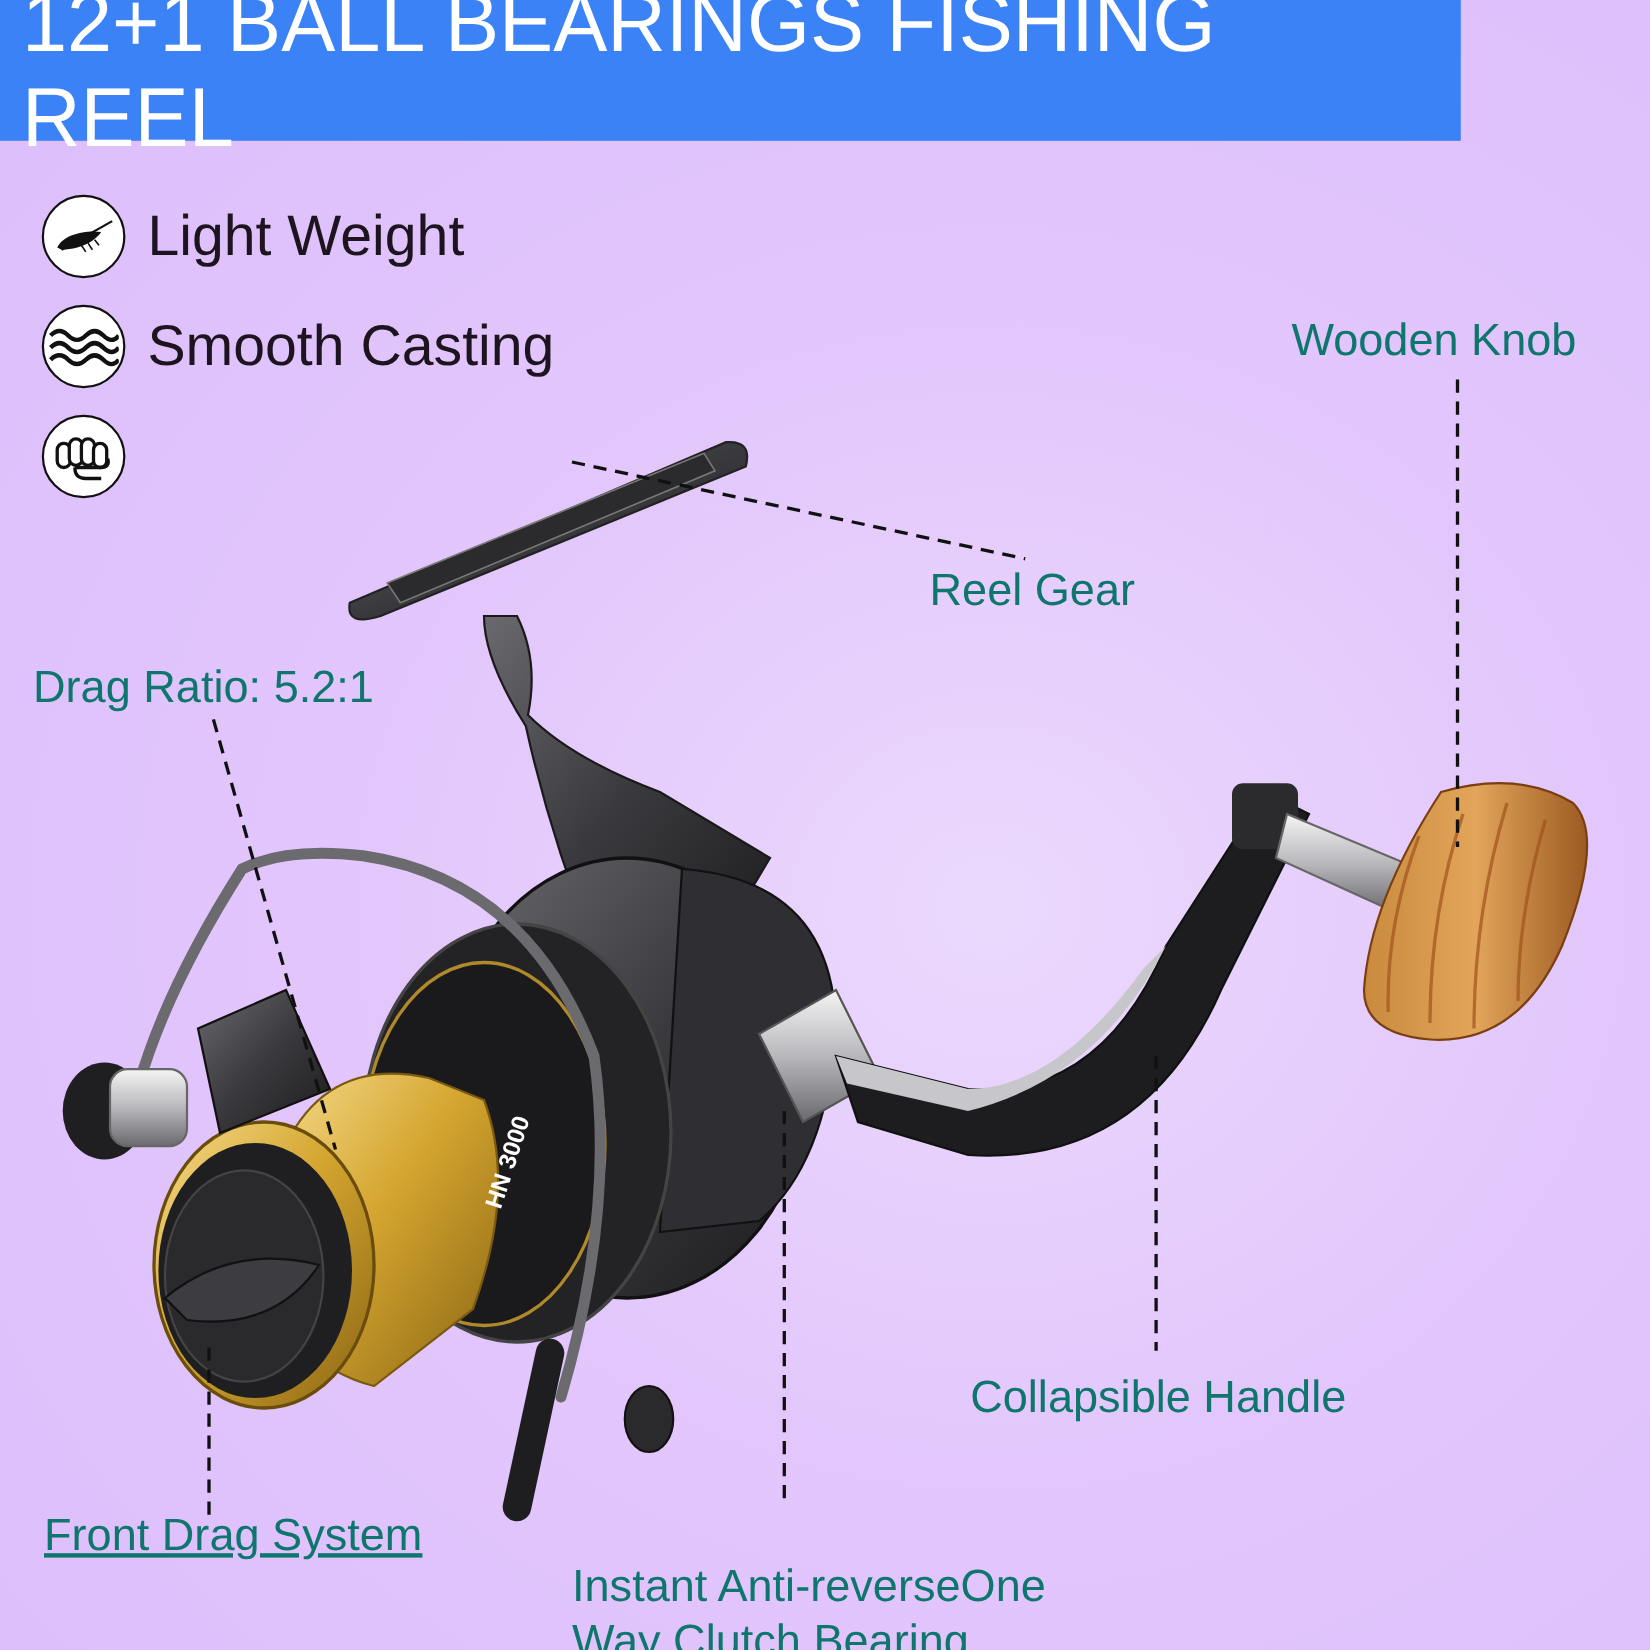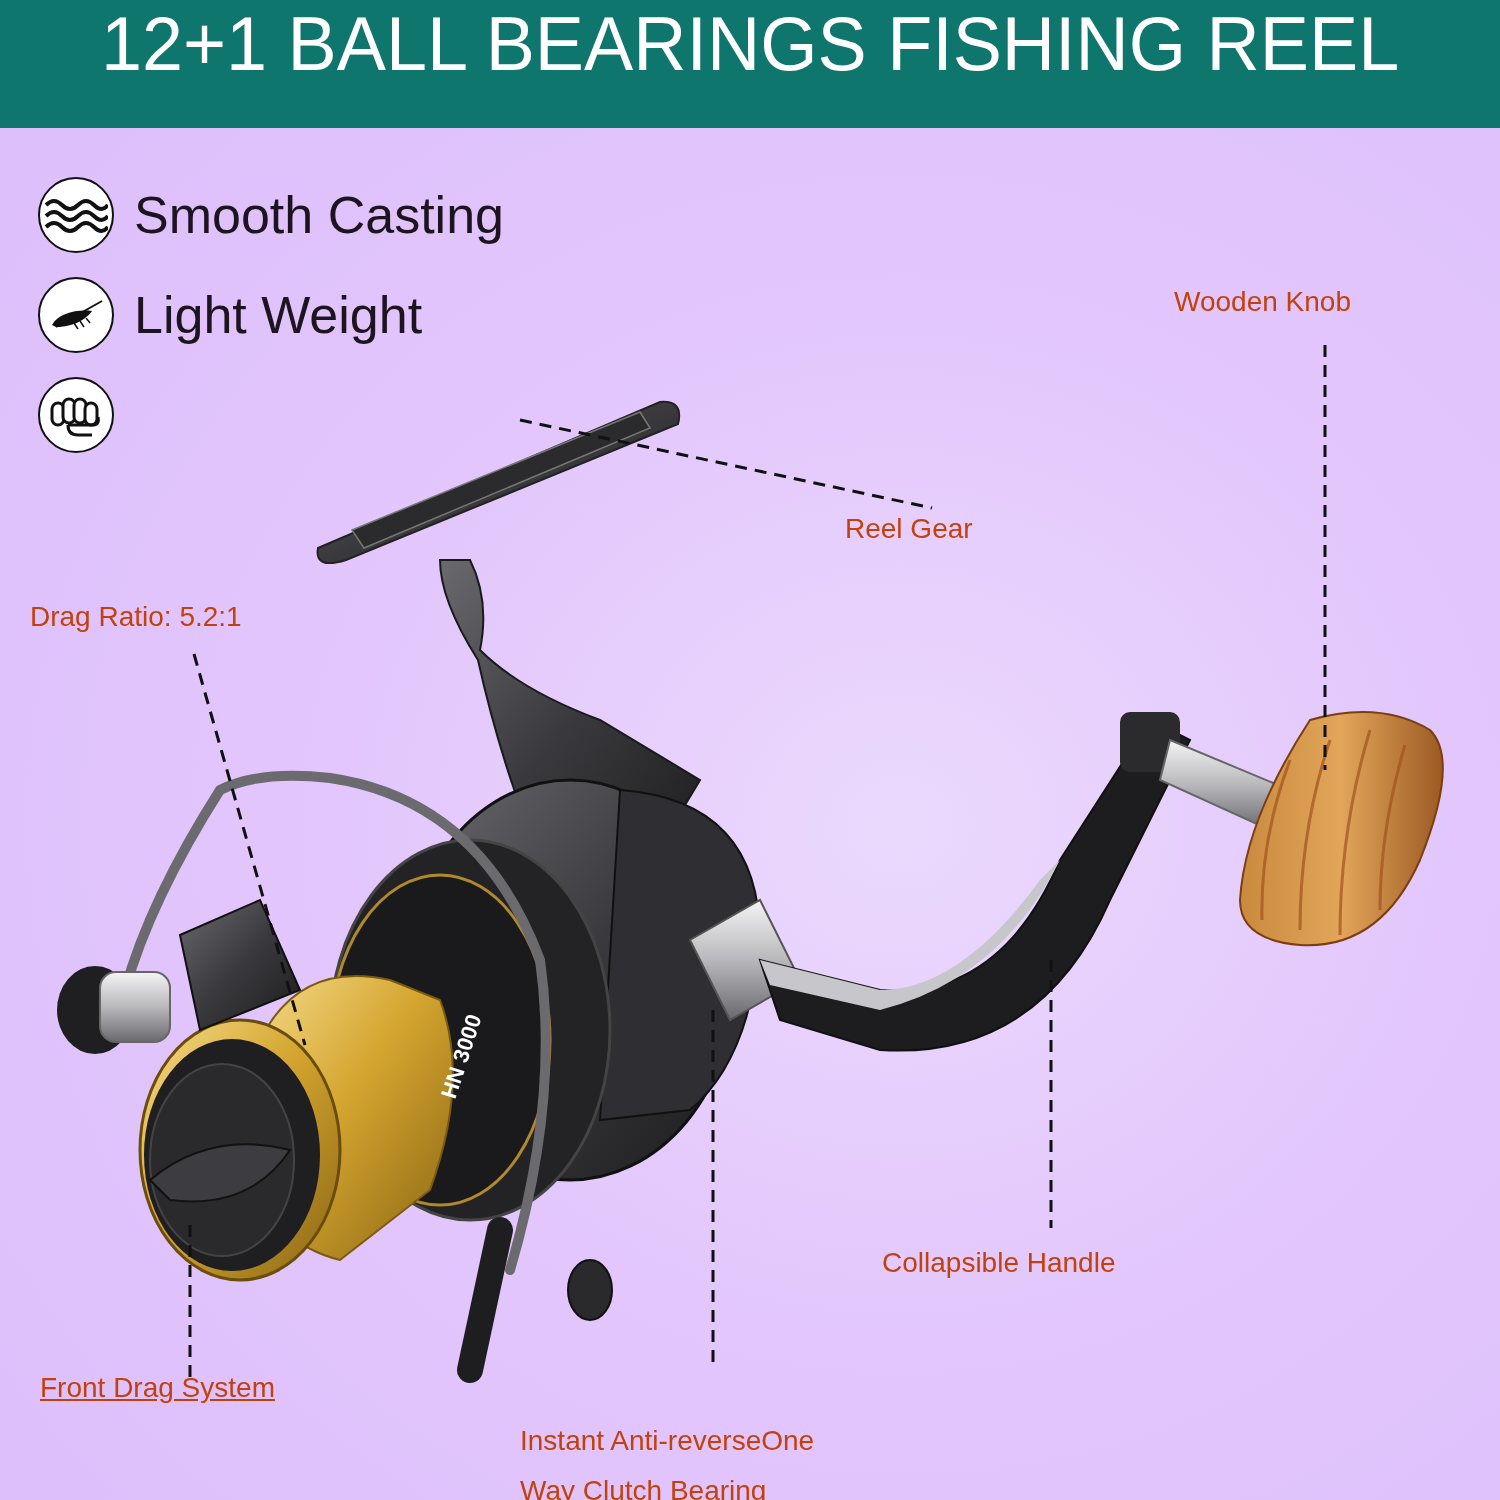--- a/index.html
+++ b/index.html
@@ -2,66 +2,66 @@
 <html><head>
 <meta charset="utf-8">
 <style>
   html, body { margin:0; padding:0; }
   body {
     width:1500px; height:1500px; position:relative; overflow:hidden;
     font-family:"Liberation Sans", sans-serif;
     background: radial-gradient(ellipse at 60% 55%, #ebd9fd 0%, #e2c6fc 45%, #dcbefb 100%);
   }
   .header {
-    position:absolute; left:0; top:0; width:1500px; height:128px;
-    background:#0f766e;
-    display:flex; align-items:flex-start; justify-content:center;
+    position:absolute; left:0; top:0; width:1328px; height:128px;
+    background:#3b82f6;
+    display:flex; align-items:center; justify-content:center;
   }
   .header h1 {
     margin:0; color:#fff; font-weight:400; font-size:76px; letter-spacing:0px;
     font-family:"Liberation Sans", sans-serif;
     transform:scaleX(0.97);
   }
   .features { position:absolute; left:38px; top:165px; }
   .feature { display:flex; align-items:center; height:100px; }
   .feature .badge {
     width:76px; height:76px; border-radius:50%; background:#fff; border:2px solid #111;
     box-sizing:border-box; display:flex; align-items:center; justify-content:center; margin-right:20px;
   }
   .feature .label { font-size:52px; color:#1d1420; }
-  .callout { position:absolute; color:#c2410c; font-size:28px; white-space:nowrap; }
+  .callout { position:absolute; color:#0f766e; font-size:41px; white-space:nowrap; }
   svg.overlay { position:absolute; left:0; top:0; }
 </style>
 </head>
 <body>
 
 <div class="header">
   <h1>12+1 BALL BEARINGS FISHING REEL</h1>
 </div>
 
 <div class="features">
   <div class="feature">
     <div class="badge">
       <svg width="64" height="64" viewBox="0 0 64 64">
+        <path d="M8 42 C14 30 34 26 48 28 C44 34 32 44 12 44 Z" fill="#111"></path>
+        <path d="M12 44 L58 18" stroke="#111" stroke-width="2"></path>
+        <path d="M30 40 l4 6 M36 38 l4 6 M42 35 l4 5" stroke="#111" stroke-width="1.5"></path>
+      </svg>
+    </div>
+    <span class="label">Light Weight</span>
+  </div>
+  <div class="feature">
+    <div class="badge">
+      <svg width="64" height="64" viewBox="0 0 64 64">
         <path d="M2 22 Q10 14 18 22 T34 22 T50 22 T64 22" stroke="#111" stroke-width="4" fill="none"></path>
         <path d="M2 33 Q10 25 18 33 T34 33 T50 33 T64 33" stroke="#111" stroke-width="4" fill="none"></path>
         <path d="M2 44 Q10 36 18 44 T34 44 T50 44 T64 44" stroke="#111" stroke-width="4" fill="none"></path>
       </svg>
     </div>
     <span class="label">Smooth Casting</span>
-  </div>
-  <div class="feature">
-    <div class="badge">
-      <svg width="64" height="64" viewBox="0 0 64 64">
-        <path d="M8 42 C14 30 34 26 48 28 C44 34 32 44 12 44 Z" fill="#111"></path>
-        <path d="M12 44 L58 18" stroke="#111" stroke-width="2"></path>
-        <path d="M30 40 l4 6 M36 38 l4 6 M42 35 l4 5" stroke="#111" stroke-width="1.5"></path>
-      </svg>
-    </div>
-    <span class="label">Light Weight</span>
   </div>
   <div class="feature">
     <div class="badge">
       <svg width="64" height="64" viewBox="0 0 64 64">
         <rect x="8" y="20" width="12" height="22" rx="6" fill="#fff" stroke="#111" stroke-width="3"></rect>
         <rect x="19" y="16" width="12" height="24" rx="6" fill="#fff" stroke="#111" stroke-width="3"></rect>
         <rect x="30" y="16" width="12" height="24" rx="6" fill="#fff" stroke="#111" stroke-width="3"></rect>
         <rect x="41" y="20" width="12" height="22" rx="6" fill="#fff" stroke="#111" stroke-width="3"></rect>
         <path d="M24 42 L48 42 Q56 42 54 34" stroke="#111" stroke-width="3" fill="none"></path>
         <path d="M24 42 Q24 52 34 52 L48 52" stroke="#111" stroke-width="3" fill="none"></path>

